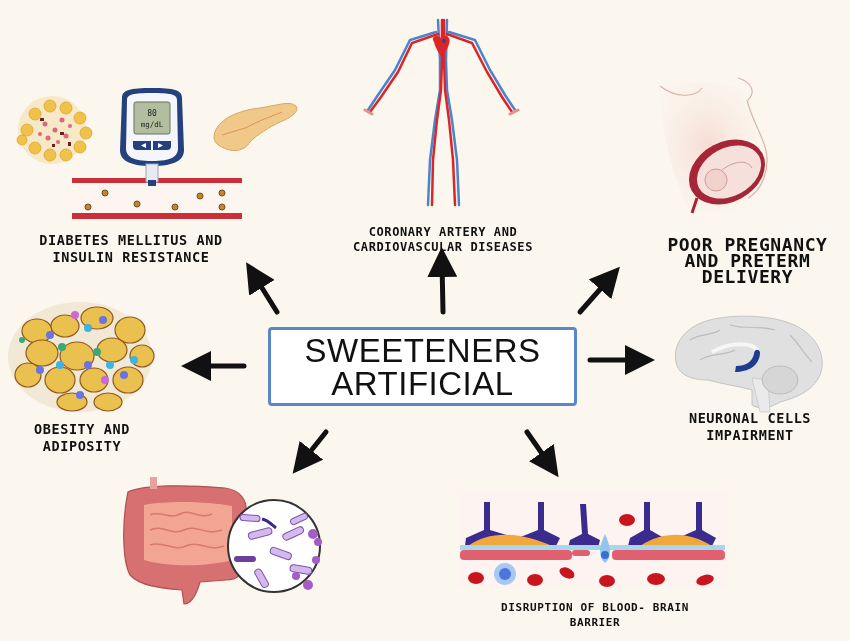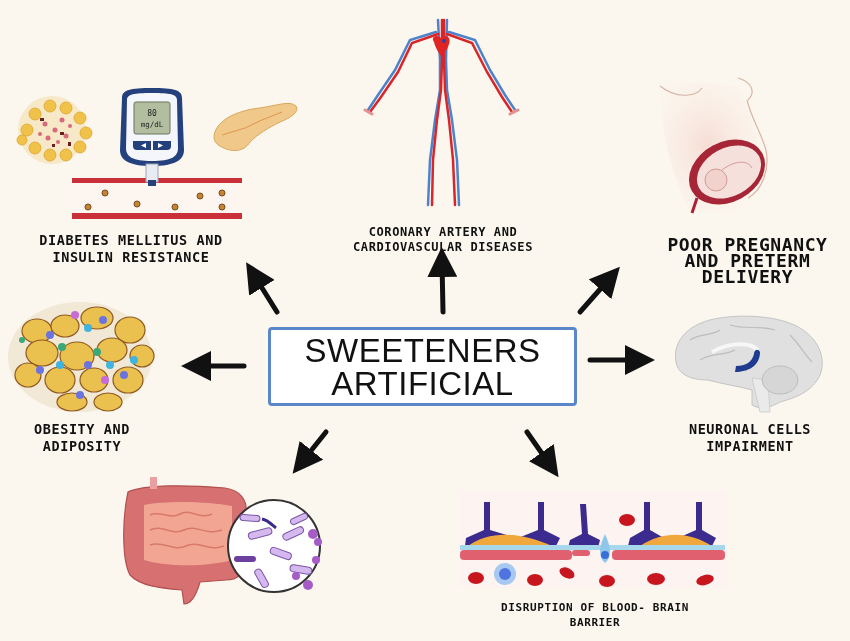--- a/index.html
+++ b/index.html
@@ -277,18 +277,18 @@
 
 <div class="label" style="left:318px; top:225px; width:250px; font-size:12px; line-height:15px;">CORONARY ARTERY AND
 CARDIOVASCULAR DISEASES</div>
 <div class="label" style="left:0px; top:232px; width:262px;">DIABETES MELLITUS AND
 INSULIN RESISTANCE</div>
 <div class="label" style="left:655px; top:237px; width:185px; font-size:18px; line-height:16px;">POOR PREGNANCY
 AND PRETERM
 DELIVERY</div>
 <div class="label" style="left:2px; top:421px; width:160px;">OBESITY AND
 ADIPOSITY</div>
-<div class="label" style="left:655px; top:421px; width:190px;">NEURONAL CELLS
+<div class="label" style="left:655px; top:410px; width:190px;">NEURONAL CELLS
 IMPAIRMENT</div>
 <div class="label" style="left:445px; top:600px; width:300px; font-size:11px; line-height:15px;">DISRUPTION OF BLOOD- BRAIN
 BARRIER</div>
 
 </div>
 
 </body></html>

